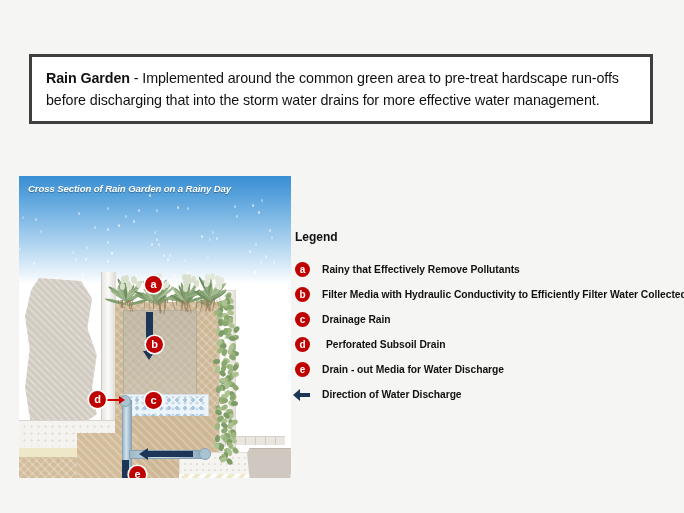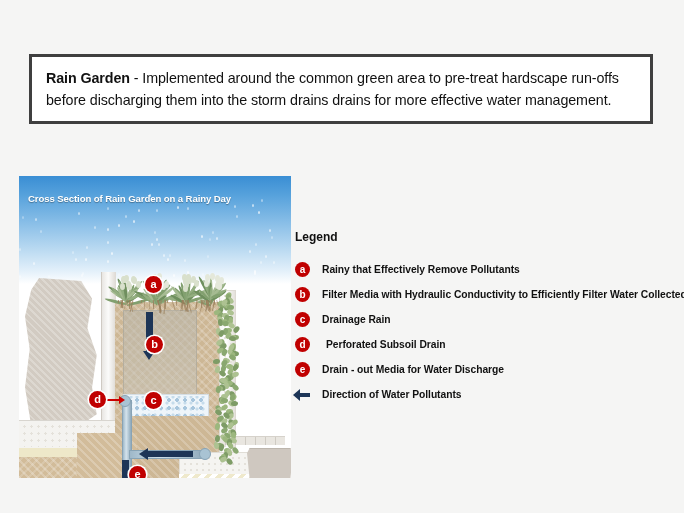--- a/index.html
+++ b/index.html
@@ -36,24 +36,25 @@
     left:19px; top:176px;
     width:272px; height:302px;
     overflow:hidden;
     background:#ffffff;
   }
   .sky{
     position:absolute; left:0; top:0; width:100%; height:108px;
     background:linear-gradient(to bottom,#3a8ed4 0%,#57a2dc 18%,#8cc0e8 45%,#bedcf2 70%,#e3f0fa 88%,#ffffff 100%);
   }
   .illus-title{
-    position:absolute; left:9px; top:17px;
+    position:absolute; left:9px; top:7px;
     font-size:9.6px; font-weight:bold; color:#ffffff;
     letter-spacing:-0.1px; white-space:nowrap;
     text-shadow:0 1px 1px rgba(0,0,0,.35);
+    font-style:italic;
   }
   .rain{position:absolute;left:0;top:18px;width:100%;height:92px;}
   .drop{position:absolute;background:rgba(255,255,255,.82);border-radius:50%;width:2px;height:3px;}
 
   
   .scene{position:absolute;left:0;top:92px;width:100%;height:210px;}
 
   .rock{
     position:absolute; left:6px; top:10px; width:78px; height:148px;
     background:#cfc7bd;
@@ -244,21 +245,21 @@
   .legend-arrow .la-head{
     position:absolute; left:-2px; top:2px; width:0;height:0;
     border-top:6px solid transparent;border-bottom:6px solid transparent;border-right:7px solid #1d3557;
   }
 </style>
 </head>
 <body>
 
 <div class="desc-box">
   <div class="desc-text">
-    <span class="desc-title">Rain Garden</span><span> - Implemented around the common green area to pre-treat hardscape run-offs before discharging them into the storm drains drains for more effective water management.</span>
+    <span class="desc-title">Rain Garden</span><span> - Implemented around the common green area to pre-treat hardscape run-offs before discharging that into the storm water drains for more effective water management.</span>
   </div>
 </div>
 
 <div class="illus">
 
   <div class="sky"></div>
   <div class="illus-title">Cross Section of Rain Garden on a Rainy Day</div>
 
   <div class="rain" id="rain">
       <span class="drop" style="left: 0.0145726px; top: 81.0273px; opacity: 0.49;"></span>
@@ -700,15 +701,15 @@
   <div class="legend-row">
     <div class="legend-badge">e</div>
     <div class="legend-label">Drain - out Media for Water Discharge</div>
   </div>
 
   <div class="legend-row">
     <div class="legend-arrow">
       <span class="la-shaft"></span>
       <span class="la-head"></span>
     </div>
-    <div class="legend-label">Direction of Water Pollutants</div>
+    <div class="legend-label">Direction of Water Discharge</div>
   </div>
 </div>
 
 </body></html>

